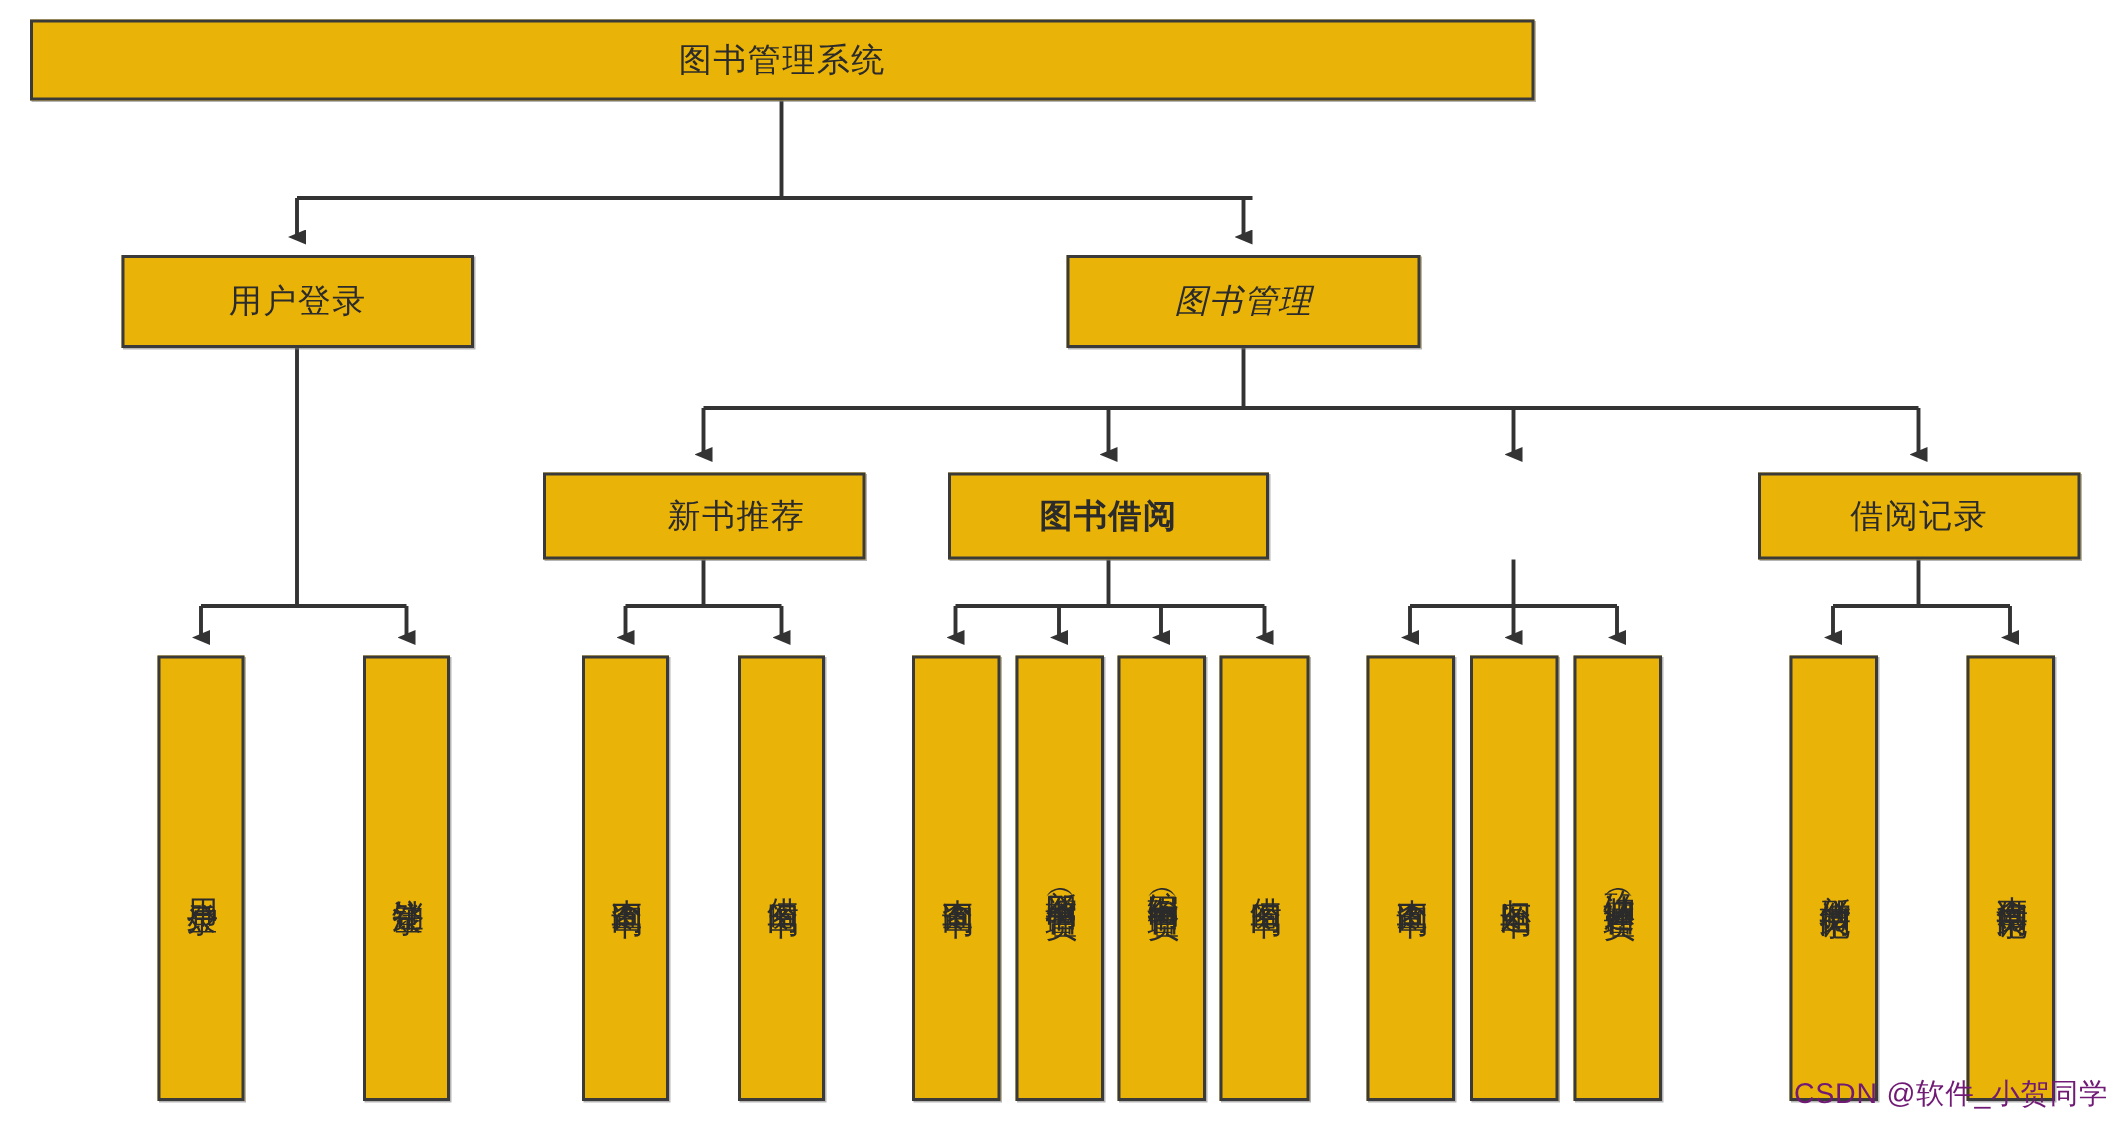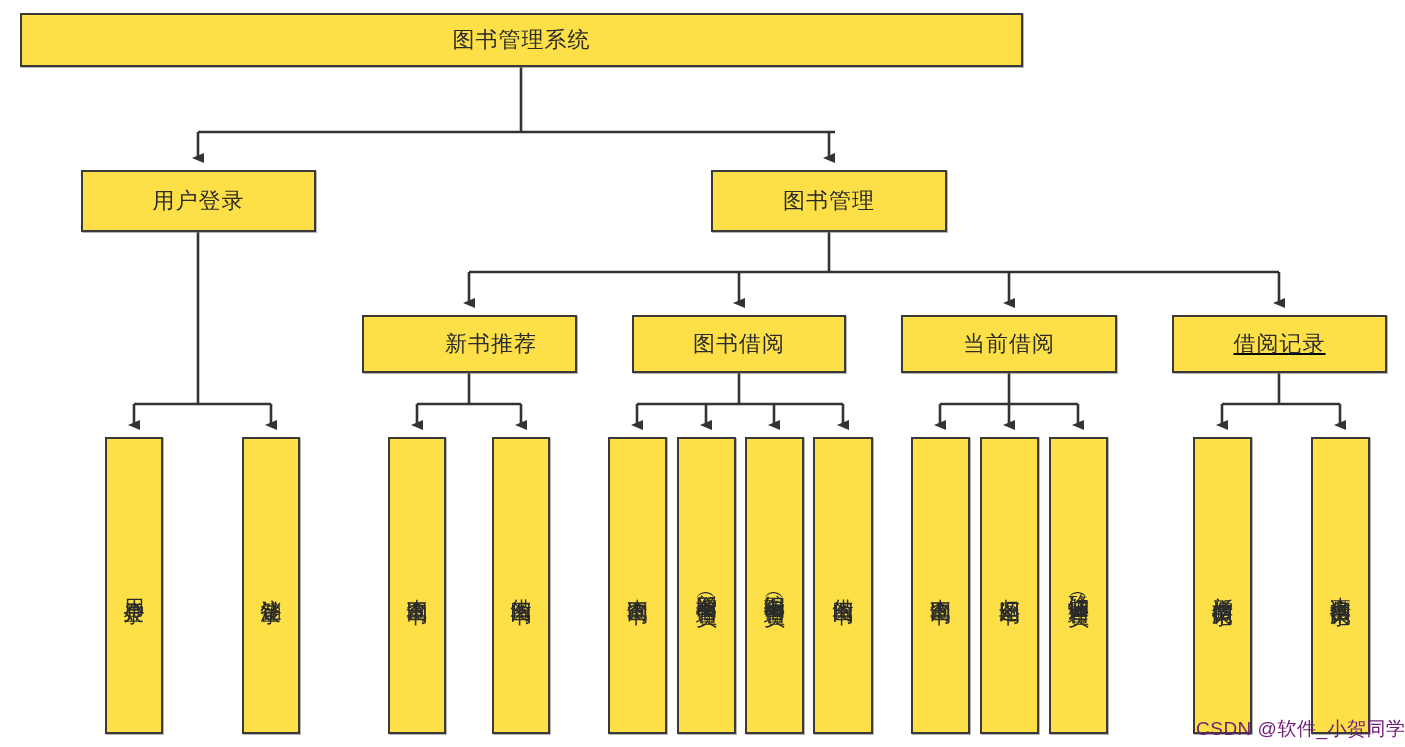--- a/index.html
+++ b/index.html
@@ -21,21 +21,21 @@
   svg.tree-canvas {
     position: absolute;
     left: 0;
     top: 0;
     width: 1405px;
     height: 747px;
   }
   .node-box {
     position: absolute;
     box-sizing: border-box;
-    background: #fde047;
+    background: #eab308;
     border: 2px solid #3a3a3a;
     box-shadow: 1px 1px 0 0 rgba(120,120,120,0.55);
     display: flex;
     align-items: center;
     justify-content: center;
     overflow: hidden;
   }
   .node-label {
     color: #2b2b2b;
     font-size: 22px;
@@ -133,37 +133,34 @@
   </svg>
 
   <div class="node-box" style="left:20px; top:13px; width:1003px; height:54px;">
     <span class="node-label">图书管理系统</span>
   </div>
 
   <div class="node-box" style="left:81px; top:170px; width:235px; height:62px;">
     <span class="node-label">用户登录</span>
   </div>
 
-  <div class="node-box" style="left:711px; top:170px; width:236px; height:62px;">
+  <div class="node-box" style="left:711px; top:170px; width:236px; height:62px;font-style:italic;">
     <span class="node-label">图书管理</span>
   </div>
 
   <div class="node-box" style="left:362px; top:315px; width:215px; height:58px;padding-left:43px;">
     <span class="node-label">新书推荐</span>
   </div>
 
-  <div class="node-box" style="left:632px; top:315px; width:214px; height:58px;">
+  <div class="node-box" style="left:632px; top:315px; width:214px; height:58px;font-weight:bold;">
     <span class="node-label">图书借阅</span>
   </div>
 
-  <div class="node-box" style="left:901px; top:315px; width:216px; height:58px;">
-    <span class="node-label">当前借阅</span>
-  </div>
-
-  <div class="node-box" style="left:1172px; top:315px; width:215px; height:58px;text-decoration:underline;">
+
+  <div class="node-box" style="left:1172px; top:315px; width:215px; height:58px;">
     <span class="node-label">借阅记录</span>
   </div>
 
   <div class="node-box leaf" style="left:105px; top:437px; width:58px; height:297px;">
     <span class="node-label">用户登录</span>
   </div>
   <div class="node-box leaf" style="left:242px; top:437px; width:58px; height:297px;">
     <span class="node-label">注销登录</span>
   </div>
 

